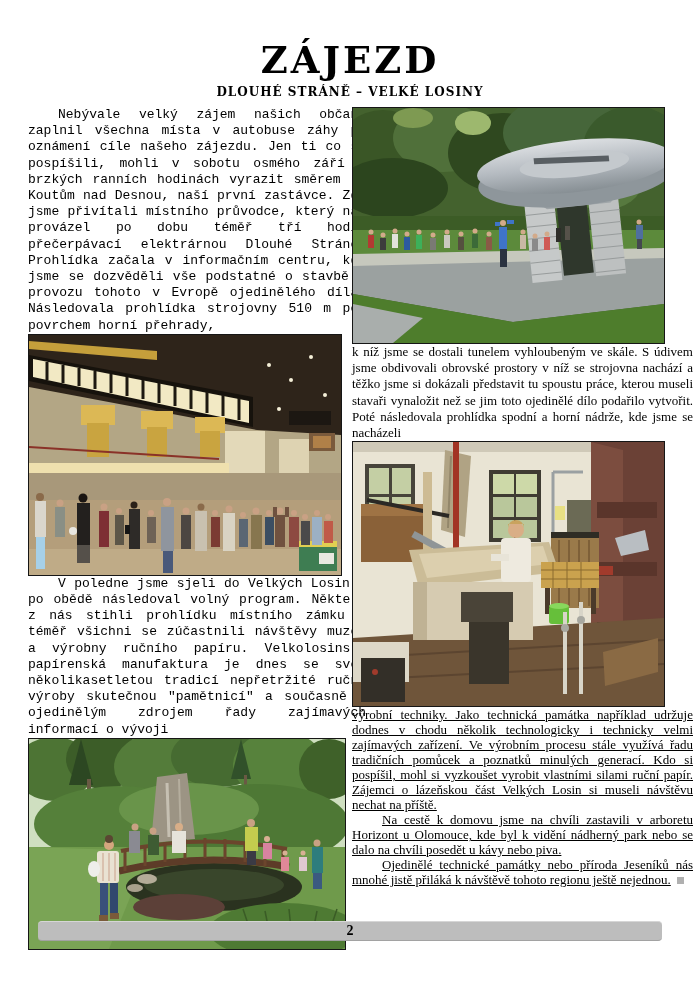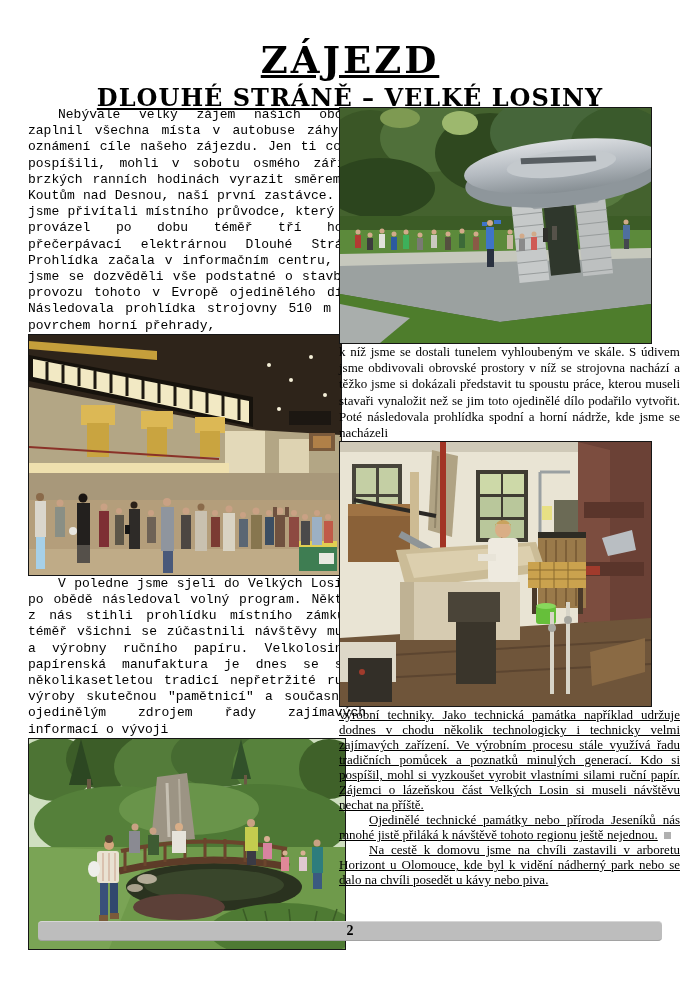--- a/index.html
+++ b/index.html
@@ -1,25 +1,25 @@
 <!DOCTYPE html>
 <html><head>
 <meta charset="utf-8">
 <style>
   html,body{margin:0;padding:0;background:#ffffff;}
   .page{position:relative;width:700px;height:991px;background:#ffffff;overflow:hidden;
         font-family:"Liberation Serif",serif;color:#000;}
-  .header{position:absolute;top:40px;left:0;width:700px;text-align:center;text-decoration:underline;}
+  .header{position:absolute;top:40px;left:0;width:700px;text-align:center;}
   .title{margin:0;font-size:37px;line-height:40px;font-weight:bold;letter-spacing:3px;
          font-family:"DejaVu Serif",serif;}
-  .subtitle{margin:7px 0 0 0;font-size:24px;line-height:22px;font-weight:bold;letter-spacing:1px;
+  .subtitle{margin:1px 0 0 0;font-size:12px;line-height:22px;font-weight:bold;letter-spacing:1px;
             font-family:"DejaVu Serif",serif;}
   .col{position:absolute;top:107px;text-align:justify;font-size:13px;line-height:16.2px;}
   .col-left{left:28px;width:338px;font-family:Liberation Mono, monospace;}
-  .col-right{left:339px;width:341px;}
+  .col-right{left:352px;width:341px;}
   .col p{margin:0;}
   p.indent{text-indent:30px;}
   p.tight{line-height:15px;text-decoration:underline;}
   figure.photo{margin:0;padding:0;border:1px solid #161616;line-height:0;background:#888;}
   figure.photo svg{display:block;}
   .fig1{width:312px;margin:4px 0 5px 14px;}
   .fig2{width:311px;margin:0 0 5px 2px;}
   .fig3{width:311px;margin:3px 0 4px 0;}
   .fig4{width:316px;margin:6px 0 0 16px;}
   .endmark{display:inline-block;width:7px;height:7px;background:#b0b0b0;margin-left:6px;}
@@ -410,21 +410,21 @@
         <circle cx="22" cy="230" r="3" fill="#a13b2c"></circle>
         <line x1="212" y1="170" x2="212" y2="252" stroke="#d8d5c8" stroke-width="4"></line>
         <line x1="228" y1="160" x2="228" y2="252" stroke="#d8d5c8" stroke-width="4"></line>
         <circle cx="212" cy="186" r="4" fill="#a8a8a0"></circle>
           <circle cx="228" cy="178" r="4" fill="#a8a8a0"></circle>
         <polygon points="250,210 305,196 305,230 252,244" fill="#8a6a44"></polygon>
       </svg>
     </figure>
 
     <p class="tight">výrobní techniky. Jako technická památka například udržuje dodnes v chodu několik technologicky i technicky velmi zajímavých zařízení. Ve výrobním procesu stále využívá řadu tradičních pomůcek a poznatků minulých generací. Kdo si pospíšil, mohl si vyzkoušet vyrobit vlastními silami ruční papír. Zájemci o lázeňskou část Velkých Losin si museli návštěvu nechat na příště.</p>
+    <p class="indent tight">Na cestě k domovu jsme na chvíli zastavili v arboretu Horizont u Olomouce, kde byl k vidění nádherný park nebo se dalo na chvíli posedět u kávy nebo piva.</p>
     <p class="indent tight"><span>Ojedinělé technické památky nebo příroda Jeseníků nás mnohé jistě přiláká k návštěvě tohoto regionu ještě nejednou.</span><span class="endmark"></span></p>
-    <p class="indent tight">Na cestě k domovu jsme na chvíli zastavili v arboretu Horizont u Olomouce, kde byl k vidění nádherný park nebo se dalo na chvíli posedět u kávy nebo piva.</p>
   </div>
 
   <div class="footer-bar">
     <span>2</span>
   </div>
 
 </div>
 
 </body></html>

